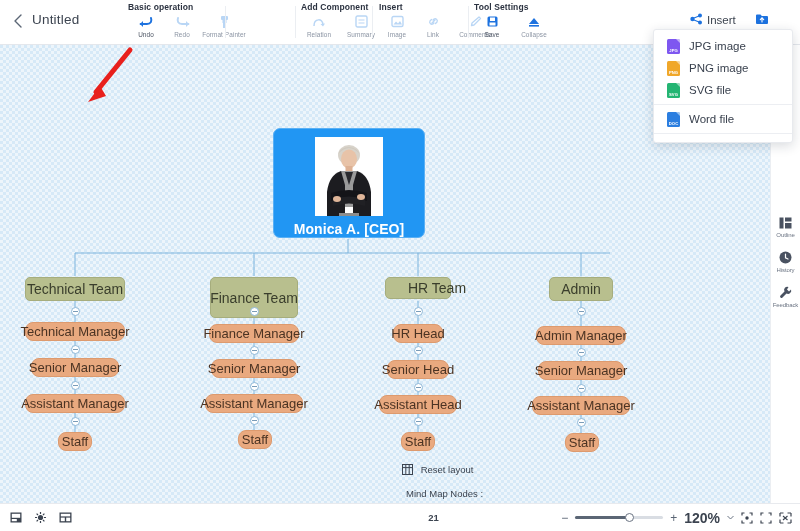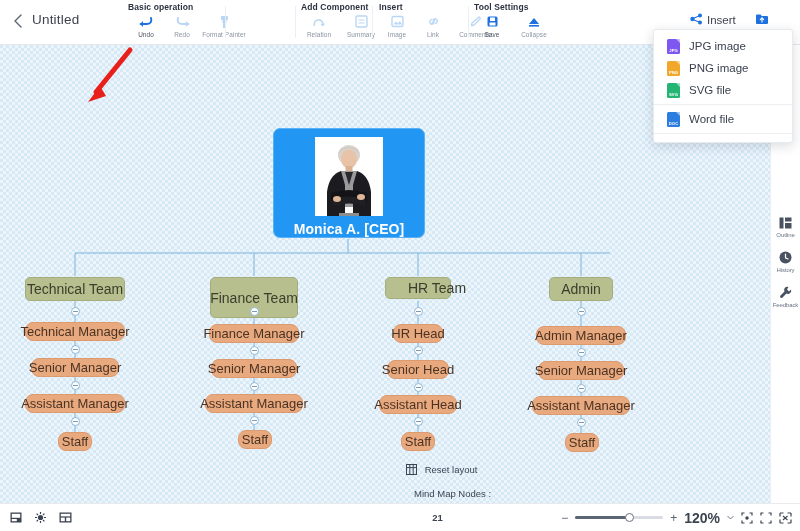--- a/index.html
+++ b/index.html
@@ -559,21 +559,21 @@
     <div class="sb-mid">
       <span class="sb-ico" style="gap:4px;">
         <span style="display:flex;">
           <svg width="11" height="11" viewBox="0 0 11 11">
               <rect x="0.5" y="0.5" width="10" height="10" stroke="#3c4450" stroke-width="1" fill="none"></rect>
               <path d="M3.8,1 L3.8,10 M7.2,1 L7.2,10 M1,3.6 L10,3.6" stroke="#3c4450" stroke-width="1"></path>
             </svg>
         </span>
         <span class="sb-text" style="margin-left:4px;">Reset layout</span>
       </span>
-      <span class="sb-text" style="margin-left:22px;">Mind Map Nodes :</span>
+      <span class="sb-text" style="margin-left:14px;">Mind Map Nodes :</span>
       <span class="sb-text sb-count" style="margin-left:-8px;">21</span>
       <span class="sb-ico">
         <svg width="11" height="12" viewBox="0 0 11 12">
             <path d="M2,7 L2,4 A0.8,0.8 0 0 1 3.6,4 L3.6,6 L3.6,2.2 A0.8,0.8 0 0 1 5.2,2.2 L5.2,6 L5.2,1.5 A0.8,0.8 0 0 1 6.8,1.5 L6.8,6 L6.8,3 A0.8,0.8 0 0 1 8.4,3 L8.4,8.2 A3.4,3.4 0 0 1 5,11.6 A3.4,3.4 0 0 1 1.6,8.2 Z" fill="#3c4450"></path>
           </svg>
       </span>
       <span class="sb-ico" style="margin-left:-5px;">
         <svg width="11" height="11" viewBox="0 0 11 11">
             <circle cx="5.5" cy="5.5" r="5" fill="#3c4450"></circle>
             <ellipse cx="5.5" cy="5.5" rx="1.8" ry="1.4" fill="#ffffff"></ellipse>

